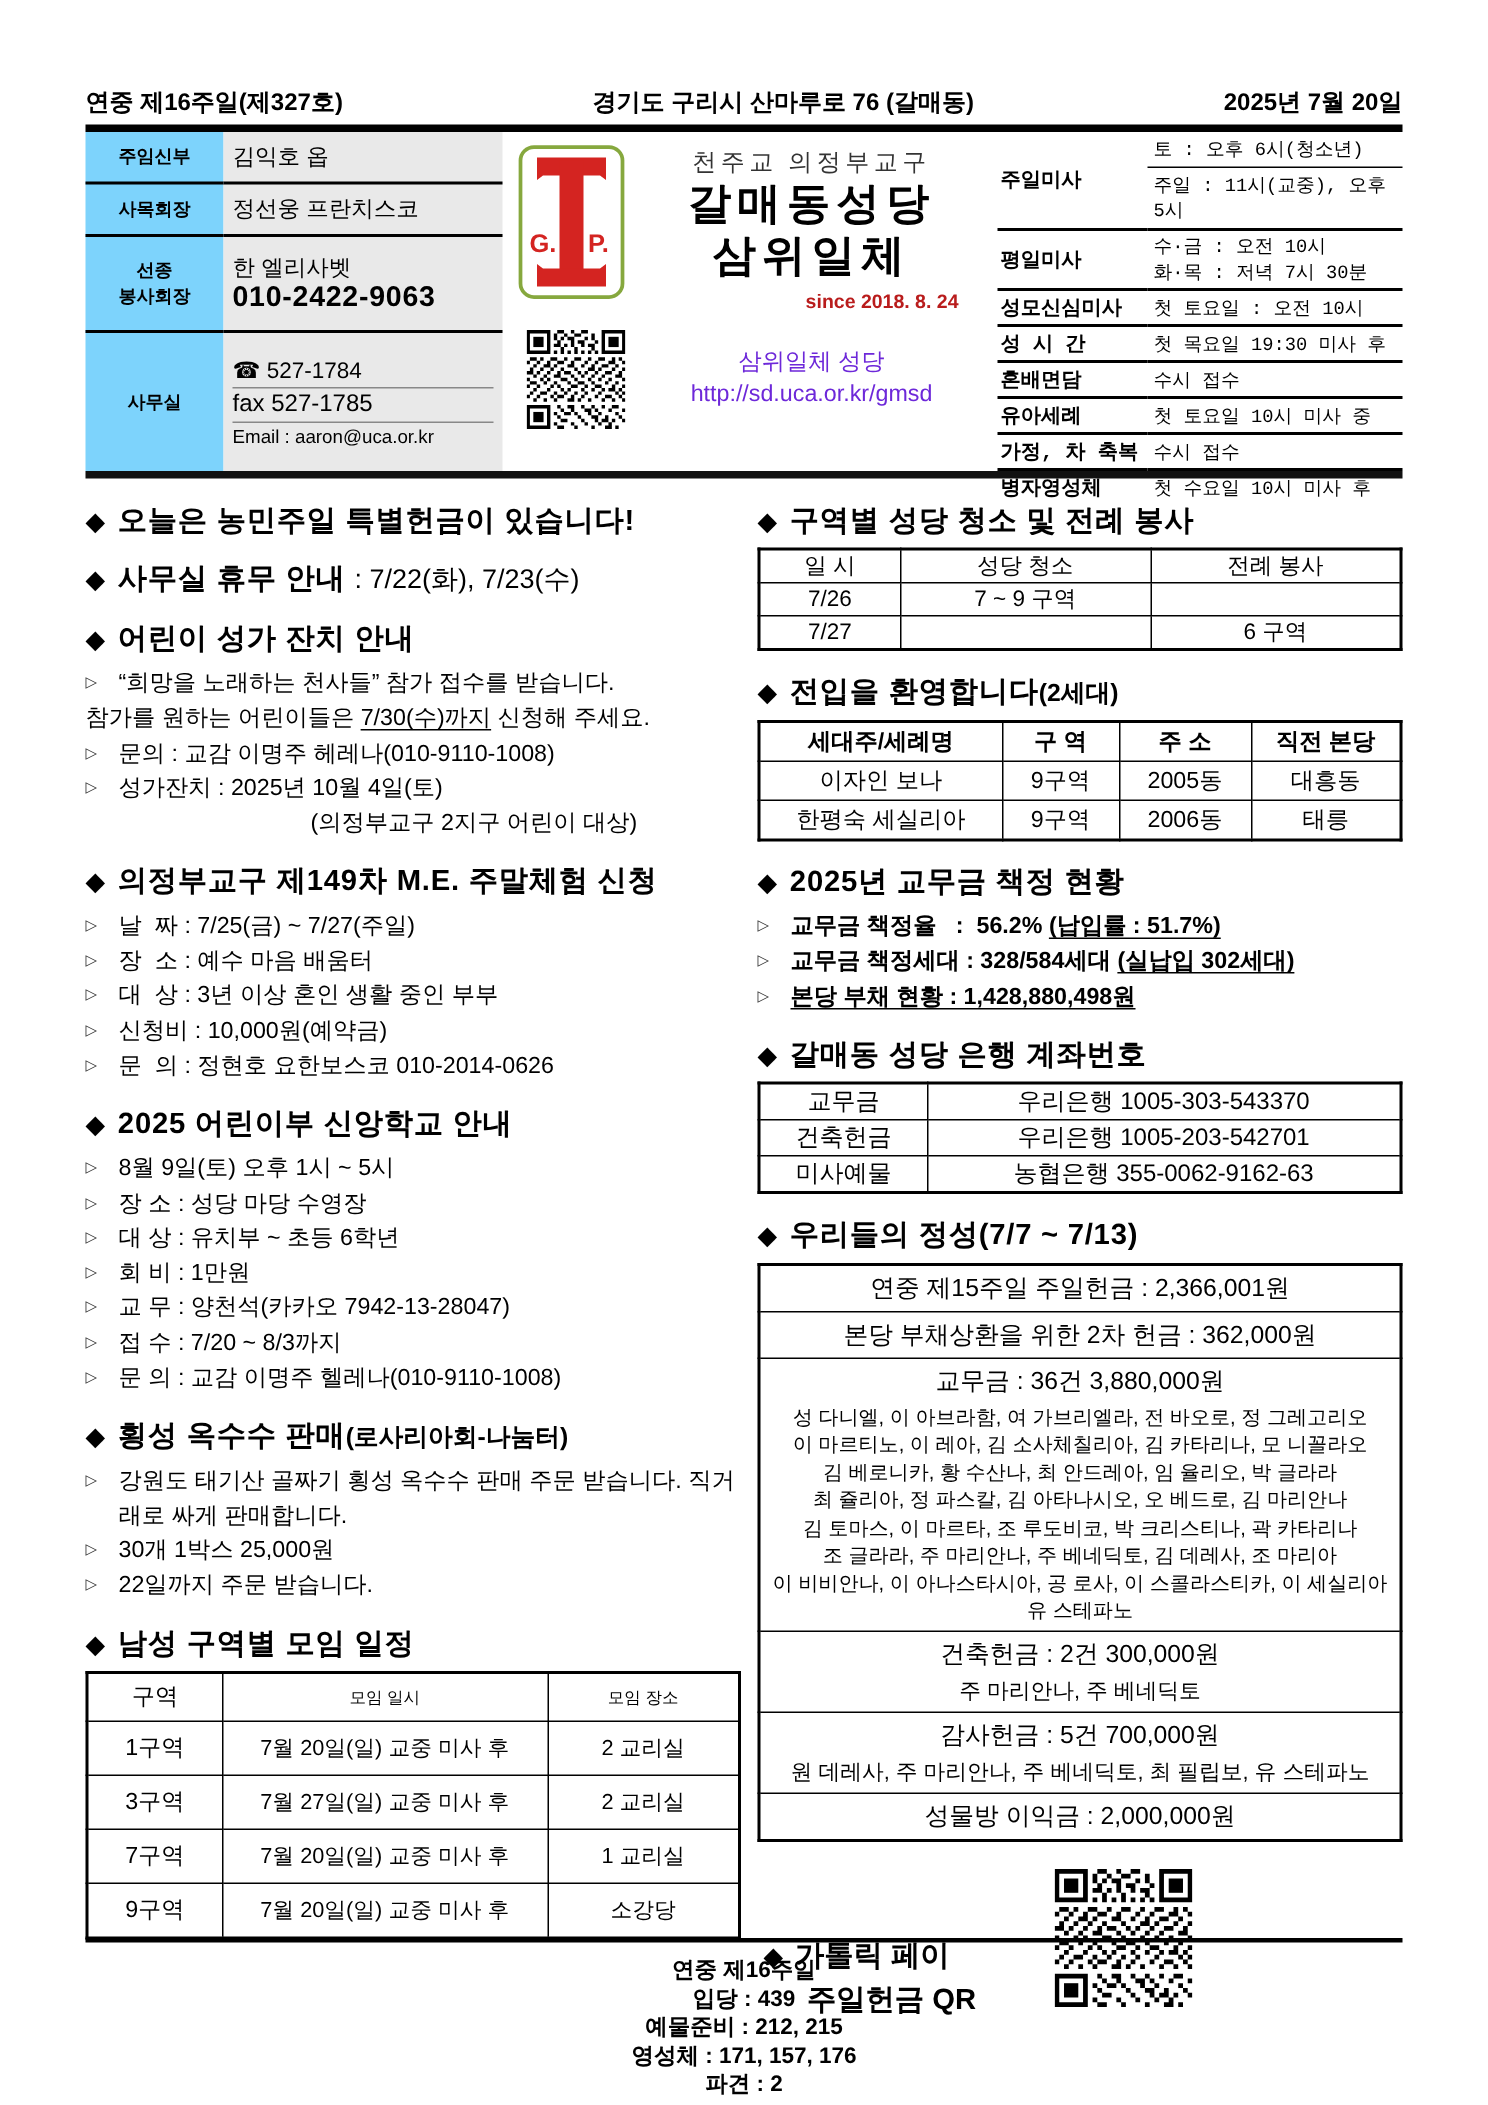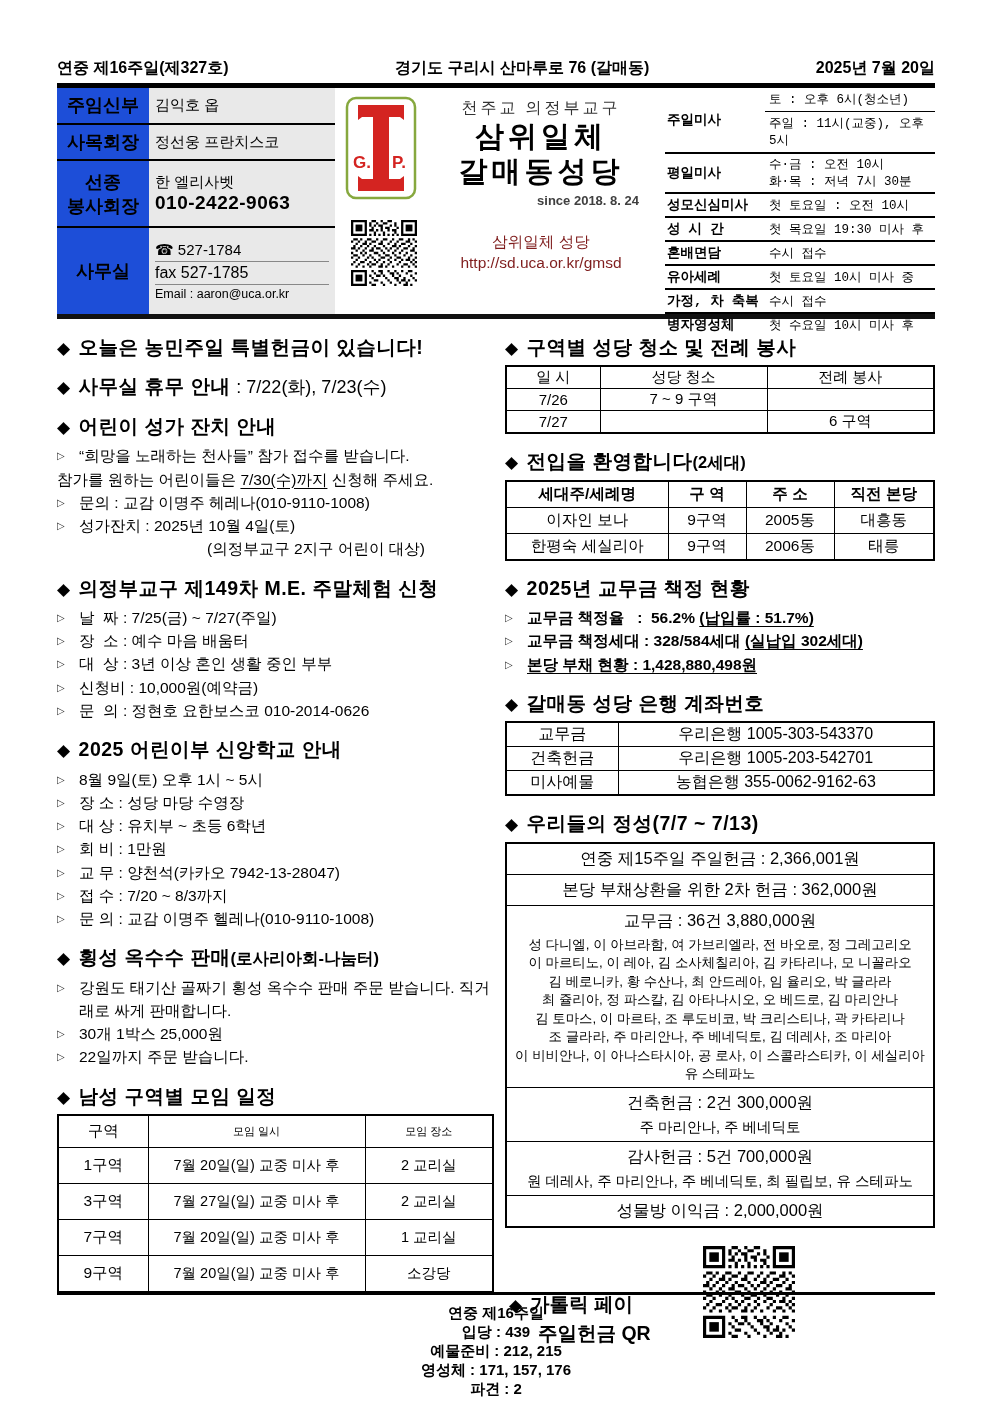--- a/index.html
+++ b/index.html
@@ -16,38 +16,38 @@
   .mast-bar { height:5px; background:#000; margin-top:4px; }
   .head-bar2 { height:5px; background:#111; }
 
   
   .header { display:flex; align-items:stretch; height:226px; }
 
   table { border-collapse:collapse; }
   .clergy { width:278px; table-layout:fixed; }
   .clergy tr { border-bottom:2px solid #000; }
   .clergy tr:last-child { border-bottom:none; }
-  .clergy th { width:92px; font-size:18px; font-weight:bold; text-align:center; vertical-align:middle; background:#1d4ed8; padding:2px 0; }
+  .clergy th { width:92px; font-size:12px; font-weight:bold; text-align:center; vertical-align:middle; background:#7dd3fc; padding:2px 0; }
   .clergy td { background:#e9e9e9; font-size:15px; padding:3px 6px; vertical-align:middle; }
   .clergy .phone { font-size:19px; font-weight:bold; letter-spacing:.5px; }
   .clergy .office div { padding:2px 0; }
   .clergy .office .sub { border-top:1px solid #888; }
   .clergy .fax { font-size:16px; }
   .clergy .email { font-size:12.5px; }
 
   .brand { width:330px; padding:8px 0 0 10px; }
   .brand-top { display:flex; }
   .logo-box { flex:0 0 72px; }
   .brand-titles { flex:1; text-align:center; padding-top:2px; }
   .diocese { font-size:16px; letter-spacing:3px; color:#333; font-family:"Liberation Serif","DejaVu Serif",serif; }
   .parish-name { font-size:29px; font-weight:800; letter-spacing:4px; line-height:1.2; }
-  .since { font-size:13px; font-weight:bold; text-align:right; padding-right:26px; margin-top:4px; color:#404040; }
+  .since { font-size:13px; font-weight:bold; text-align:right; padding-right:26px; margin-top:4px; color:#b91c1c; }
   .brand-bottom { display:flex; margin-top:12px; align-items:center; }
   .qr-small { flex:0 0 66px; margin-left:6px; }
-  .site { flex:1; text-align:center; font-size:15.5px; color:#7f1d1d; line-height:1.35; }
+  .site { flex:1; text-align:center; font-size:15.5px; color:#6d28d9; line-height:1.35; }
 
   .mass { width:270px; table-layout:fixed;font-family:Liberation Mono, monospace; }
   .mass tr { border-bottom:2px solid #000; }
   .mass tr:last-child { border-bottom:none; }
   .mass th { width:100px; font-size:13.5px; font-weight:bold; text-align:left; padding:2px 0 2px 2px; vertical-align:middle; }
   .mass td { font-size:12.5px; padding:2px 0 2px 4px; vertical-align:middle; }
   .mass .subline { padding:3px 0 3px 4px; }
   .mass .subline + .subline { border-top:1.5px solid #000; }
 
   
@@ -181,22 +181,22 @@
                 <path d="M13 9h46v15l-4-3H17l-4 3z"></path>
                 <rect x="28" y="11" width="16" height="82"></rect>
                 <path d="M13 95h46V80l-4 3H17l-4-3z"></path>
               </g>
               <text x="8" y="72" font-size="17" font-weight="bold" fill="#d42421">G.</text>
               <text x="47" y="72" font-size="17" font-weight="bold" fill="#d42421">P.</text>
             </svg>
           </div>
           <div class="brand-titles">
             <div class="diocese">천주교 의정부교구</div>
+            <div class="parish-name">갈매동성당</div>
             <div class="parish-name">삼위일체</div>
-            <div class="parish-name">갈매동성당</div>
             <div class="since">since 2018. 8. 24</div>
           </div>
         </div>
         <div class="brand-bottom">
           <svg class="qr-small" width="66" height="66">
               <use href="#qr-sym" width="66" height="66"></use>
             </svg>
           <div class="site">
             <div>삼위일체 성당</div>
             <div>http://sd.uca.or.kr/gmsd</div>

